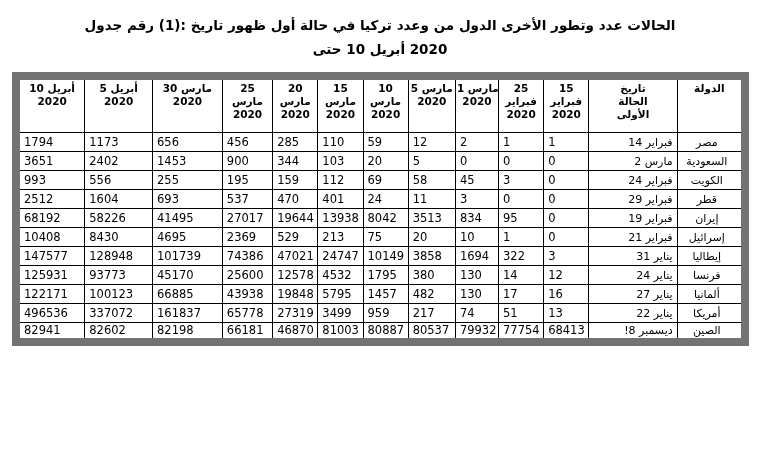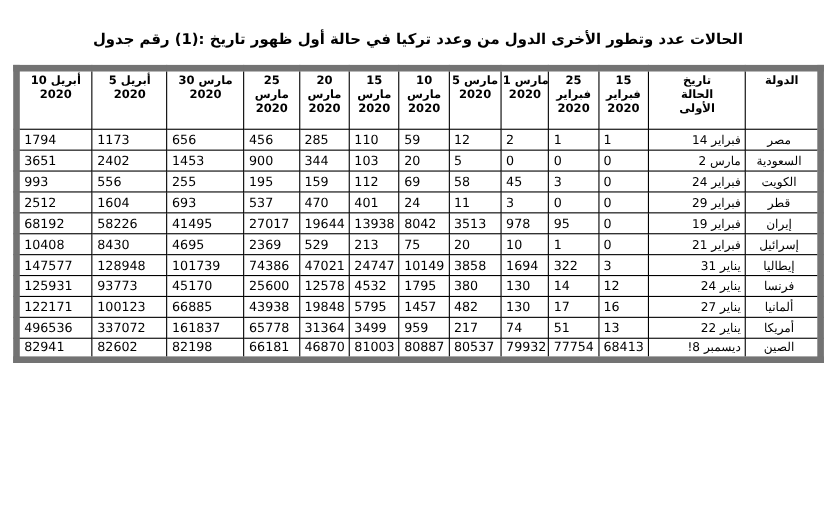--- a/index.html
+++ b/index.html
@@ -1,41 +1,42 @@
 <!DOCTYPE html>
 <html><head>
 <meta charset="utf-8">
 <style>
   html,body{margin:0;padding:0;background:#ffffff;}
   body{width:760px;height:459px;overflow:hidden;color:#000;
        font-family:"DejaVu Sans","Liberation Sans",sans-serif;}
   .page{position:relative;width:760px;height:459px;background:#fff;}
-  .title{margin-top:24px;text-align:center;font-weight:bold;font-size:13.5px;line-height:24px;}
+  .title{margin-top:13px;text-align:center;font-weight:bold;font-size:13.5px;line-height:24px;}
   .title-line{white-space:nowrap;direction:ltr;}
   table{border-collapse:collapse;table-layout:fixed;width:737px;margin:11px 0 0 12px;
-        border:6px solid #737373;}
+        border:8px solid #737373;}
   th,td{border:1px solid #000;overflow:hidden;}
   thead th{font-size:10.5px;font-weight:bold;vertical-align:top;text-align:center;
            padding:2px 1px 0 1px;height:50px;line-height:13px;direction:ltr;}
   thead th .hline{white-space:nowrap;}
   tbody tr{height:19px;}
   tbody td{font-size:11.5px;font-weight:normal;line-height:13px;vertical-align:middle;padding:1px 0;}
   td.num{direction:ltr;text-align:left;padding-left:4px;font-size:11.5px;}
   td.date{direction:ltr;text-align:right;padding-right:4px;font-size:11px;white-space:nowrap;margin-top:40px;}
   td.country{direction:rtl;text-align:center;padding-right:5px;font-size:11px;line-height:13px;}
   tr.tall{height:42px;}
   tr.tall td{vertical-align:top;padding-top:2px;}
   bdi{unicode-bidi:isolate;}
 </style>
 </head>
 <body>
 
 <div class="page">
   <div class="title">
     <div class="title-line"><bdi>جدول</bdi> <bdi>رقم</bdi> <bdi>(1):</bdi> <bdi>تاريخ</bdi> <bdi>ظهور</bdi> <bdi>أول</bdi> <bdi>حالة</bdi> <bdi>في</bdi> <bdi>تركيا</bdi> <bdi>وعدد</bdi> <bdi>من</bdi> <bdi>الدول</bdi> <bdi>الأخرى</bdi> <bdi>وتطور</bdi> <bdi>عدد</bdi> <bdi>الحالات</bdi></div>
+    <div class="title-line"><bdi>حتى</bdi> <bdi>10</bdi> <bdi>أبريل</bdi> <bdi>2020</bdi></div>
   </div>
 
   <table>
     <colgroup>
         <col style="width: 67px;">
         <col style="width: 66px;">
         <col style="width: 68px;">
         <col style="width: 49px;">
         <col style="width: 44px;">
         <col style="width: 44px;">
@@ -170,21 +171,21 @@
         </tr>
         <tr>
           <td class="num">68192</td>
           <td class="num">58226</td>
           <td class="num">41495</td>
           <td class="num">27017</td>
           <td class="num">19644</td>
           <td class="num">13938</td>
           <td class="num">8042</td>
           <td class="num">3513</td>
-          <td class="num">978</td>
+          <td class="num">834</td>
           <td class="num">95</td>
           <td class="num">0</td>
           <td class="date"><bdi>19</bdi> <bdi>فبراير</bdi></td>
           <td class="country"><bdi>إيران</bdi></td>
         </tr>
         <tr>
           <td class="num">10408</td>
           <td class="num">8430</td>
           <td class="num">4695</td>
           <td class="num">2369</td>
@@ -241,21 +242,21 @@
           <td class="num">17</td>
           <td class="num">16</td>
           <td class="date"><bdi>27</bdi> <bdi>يناير</bdi></td>
           <td class="country"><bdi>ألمانيا</bdi></td>
         </tr>
         <tr>
           <td class="num">496536</td>
           <td class="num">337072</td>
           <td class="num">161837</td>
           <td class="num">65778</td>
-          <td class="num">31364</td>
+          <td class="num">27319</td>
           <td class="num">3499</td>
           <td class="num">959</td>
           <td class="num">217</td>
           <td class="num">74</td>
           <td class="num">51</td>
           <td class="num">13</td>
           <td class="date"><bdi>22</bdi> <bdi>يناير</bdi></td>
           <td class="country"><bdi>أمريكا</bdi></td>
         </tr>
         <tr>

